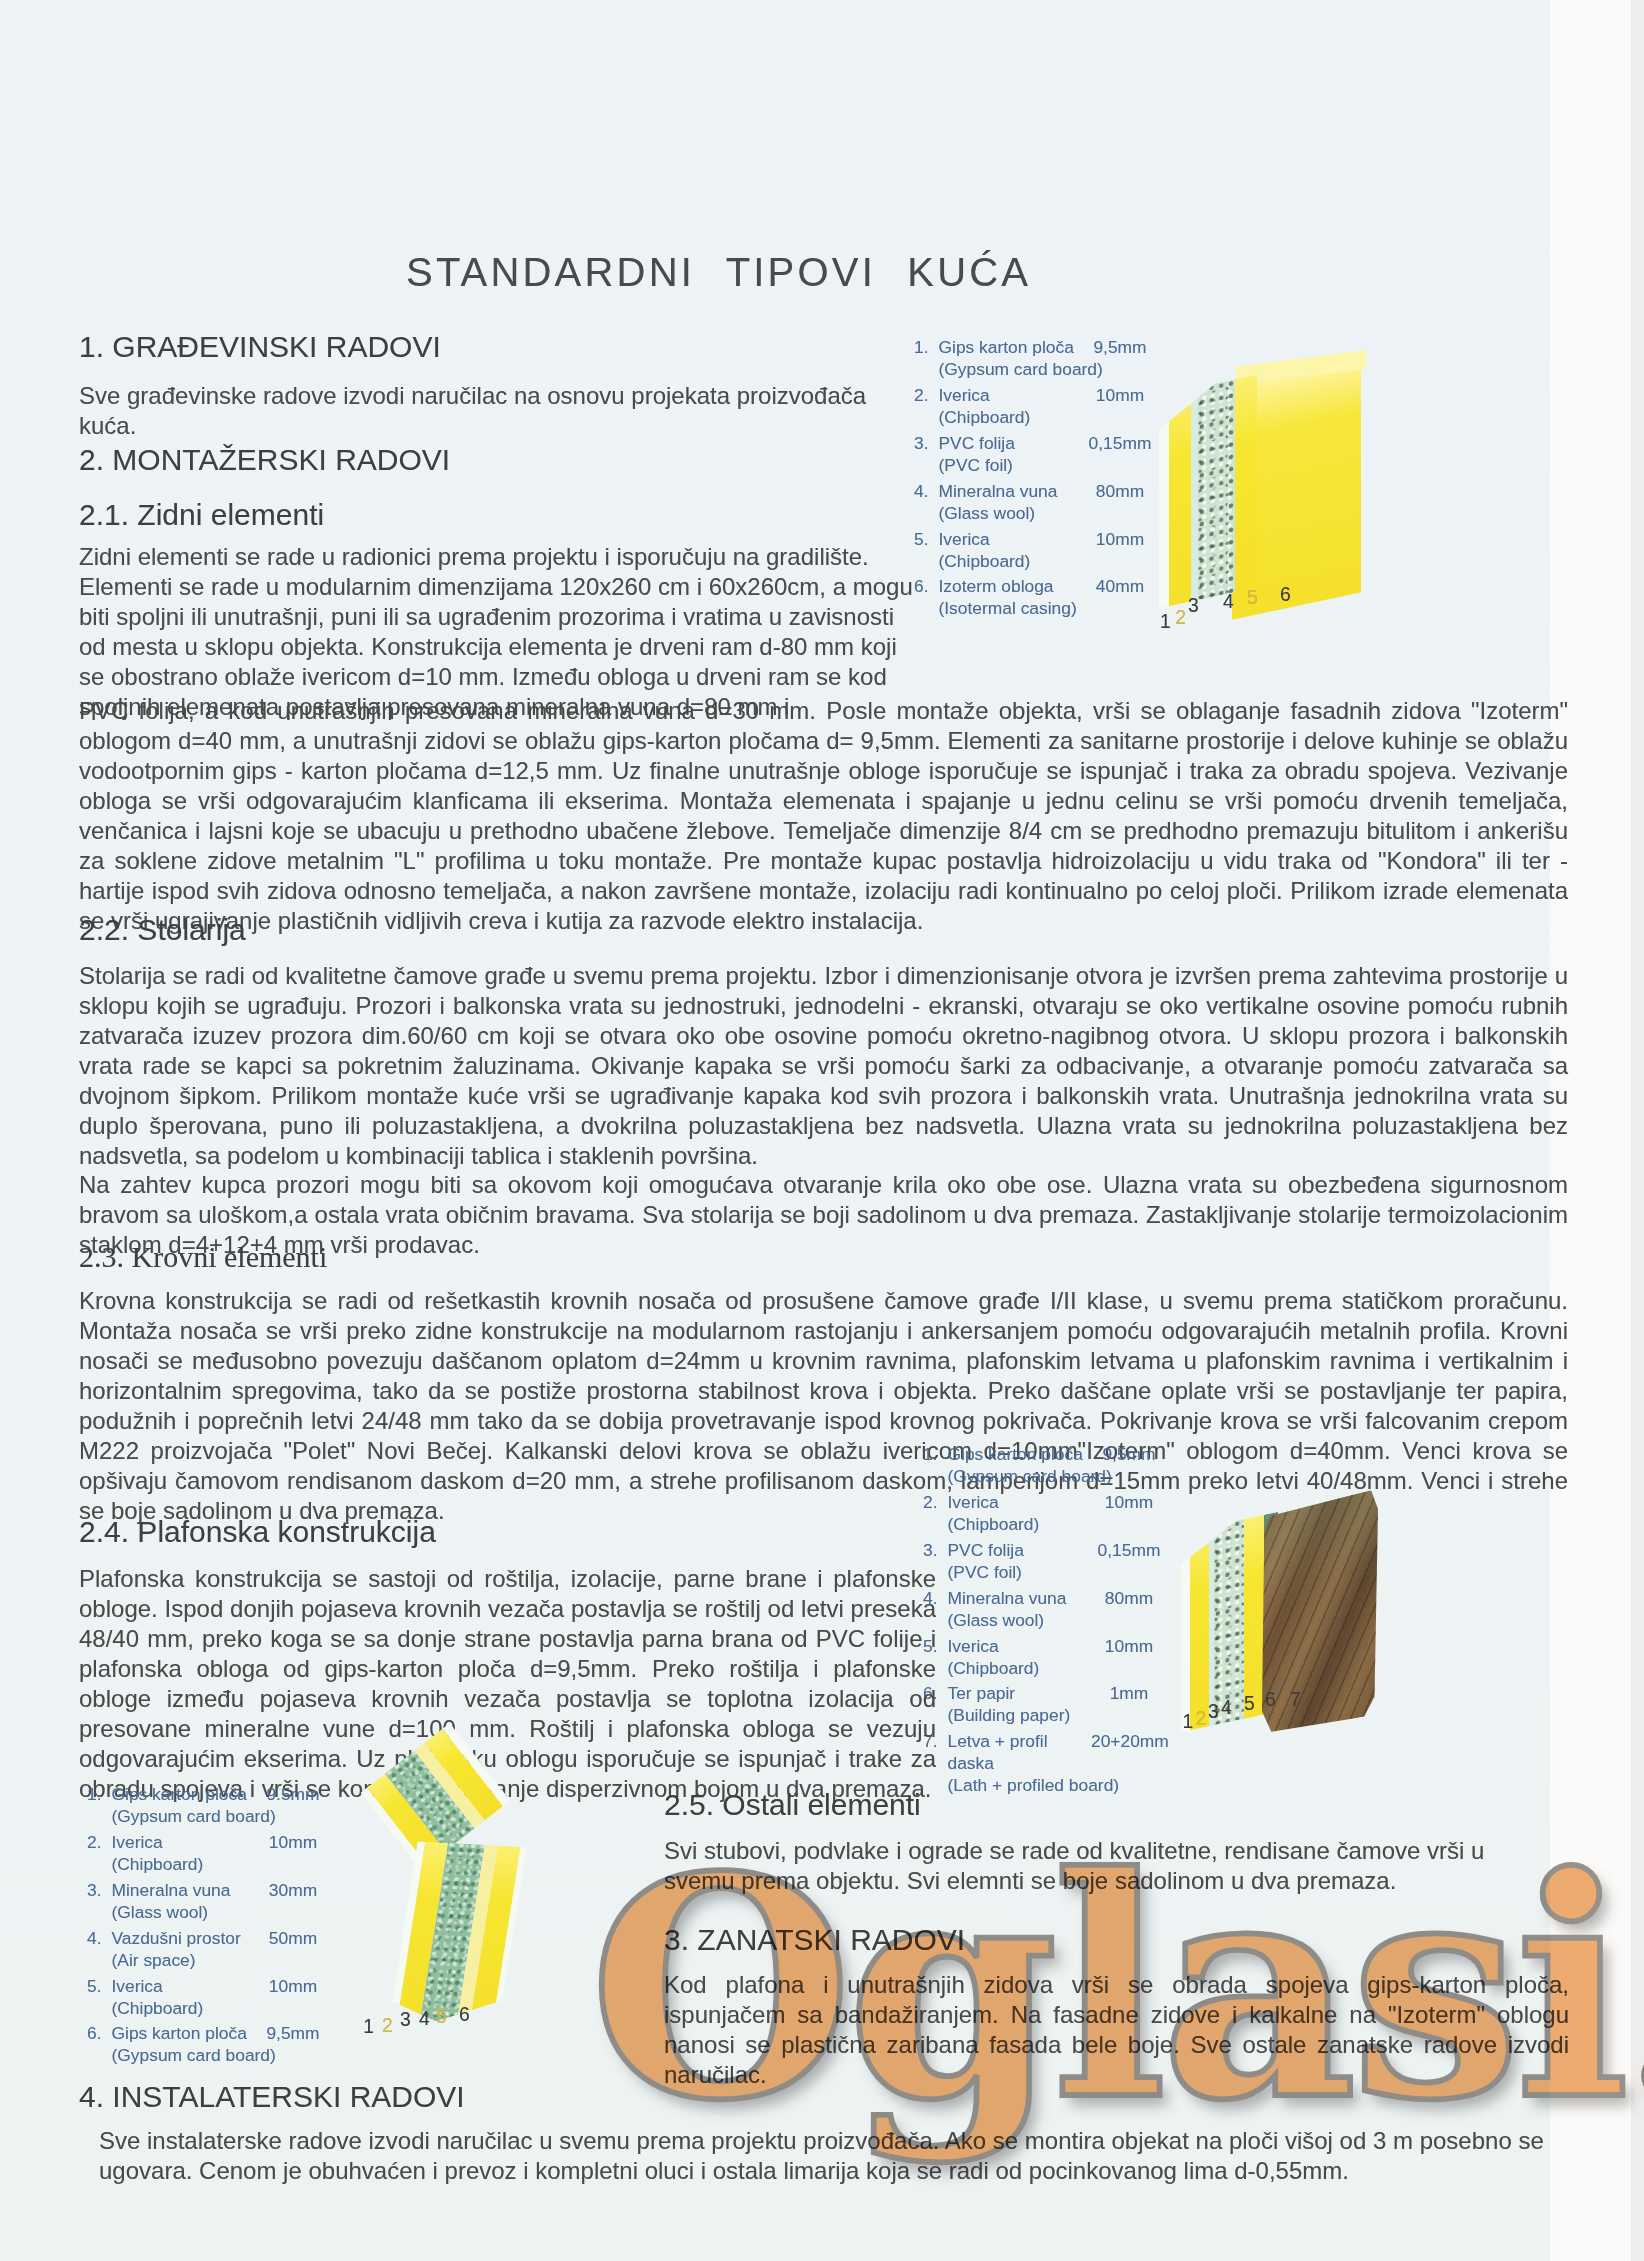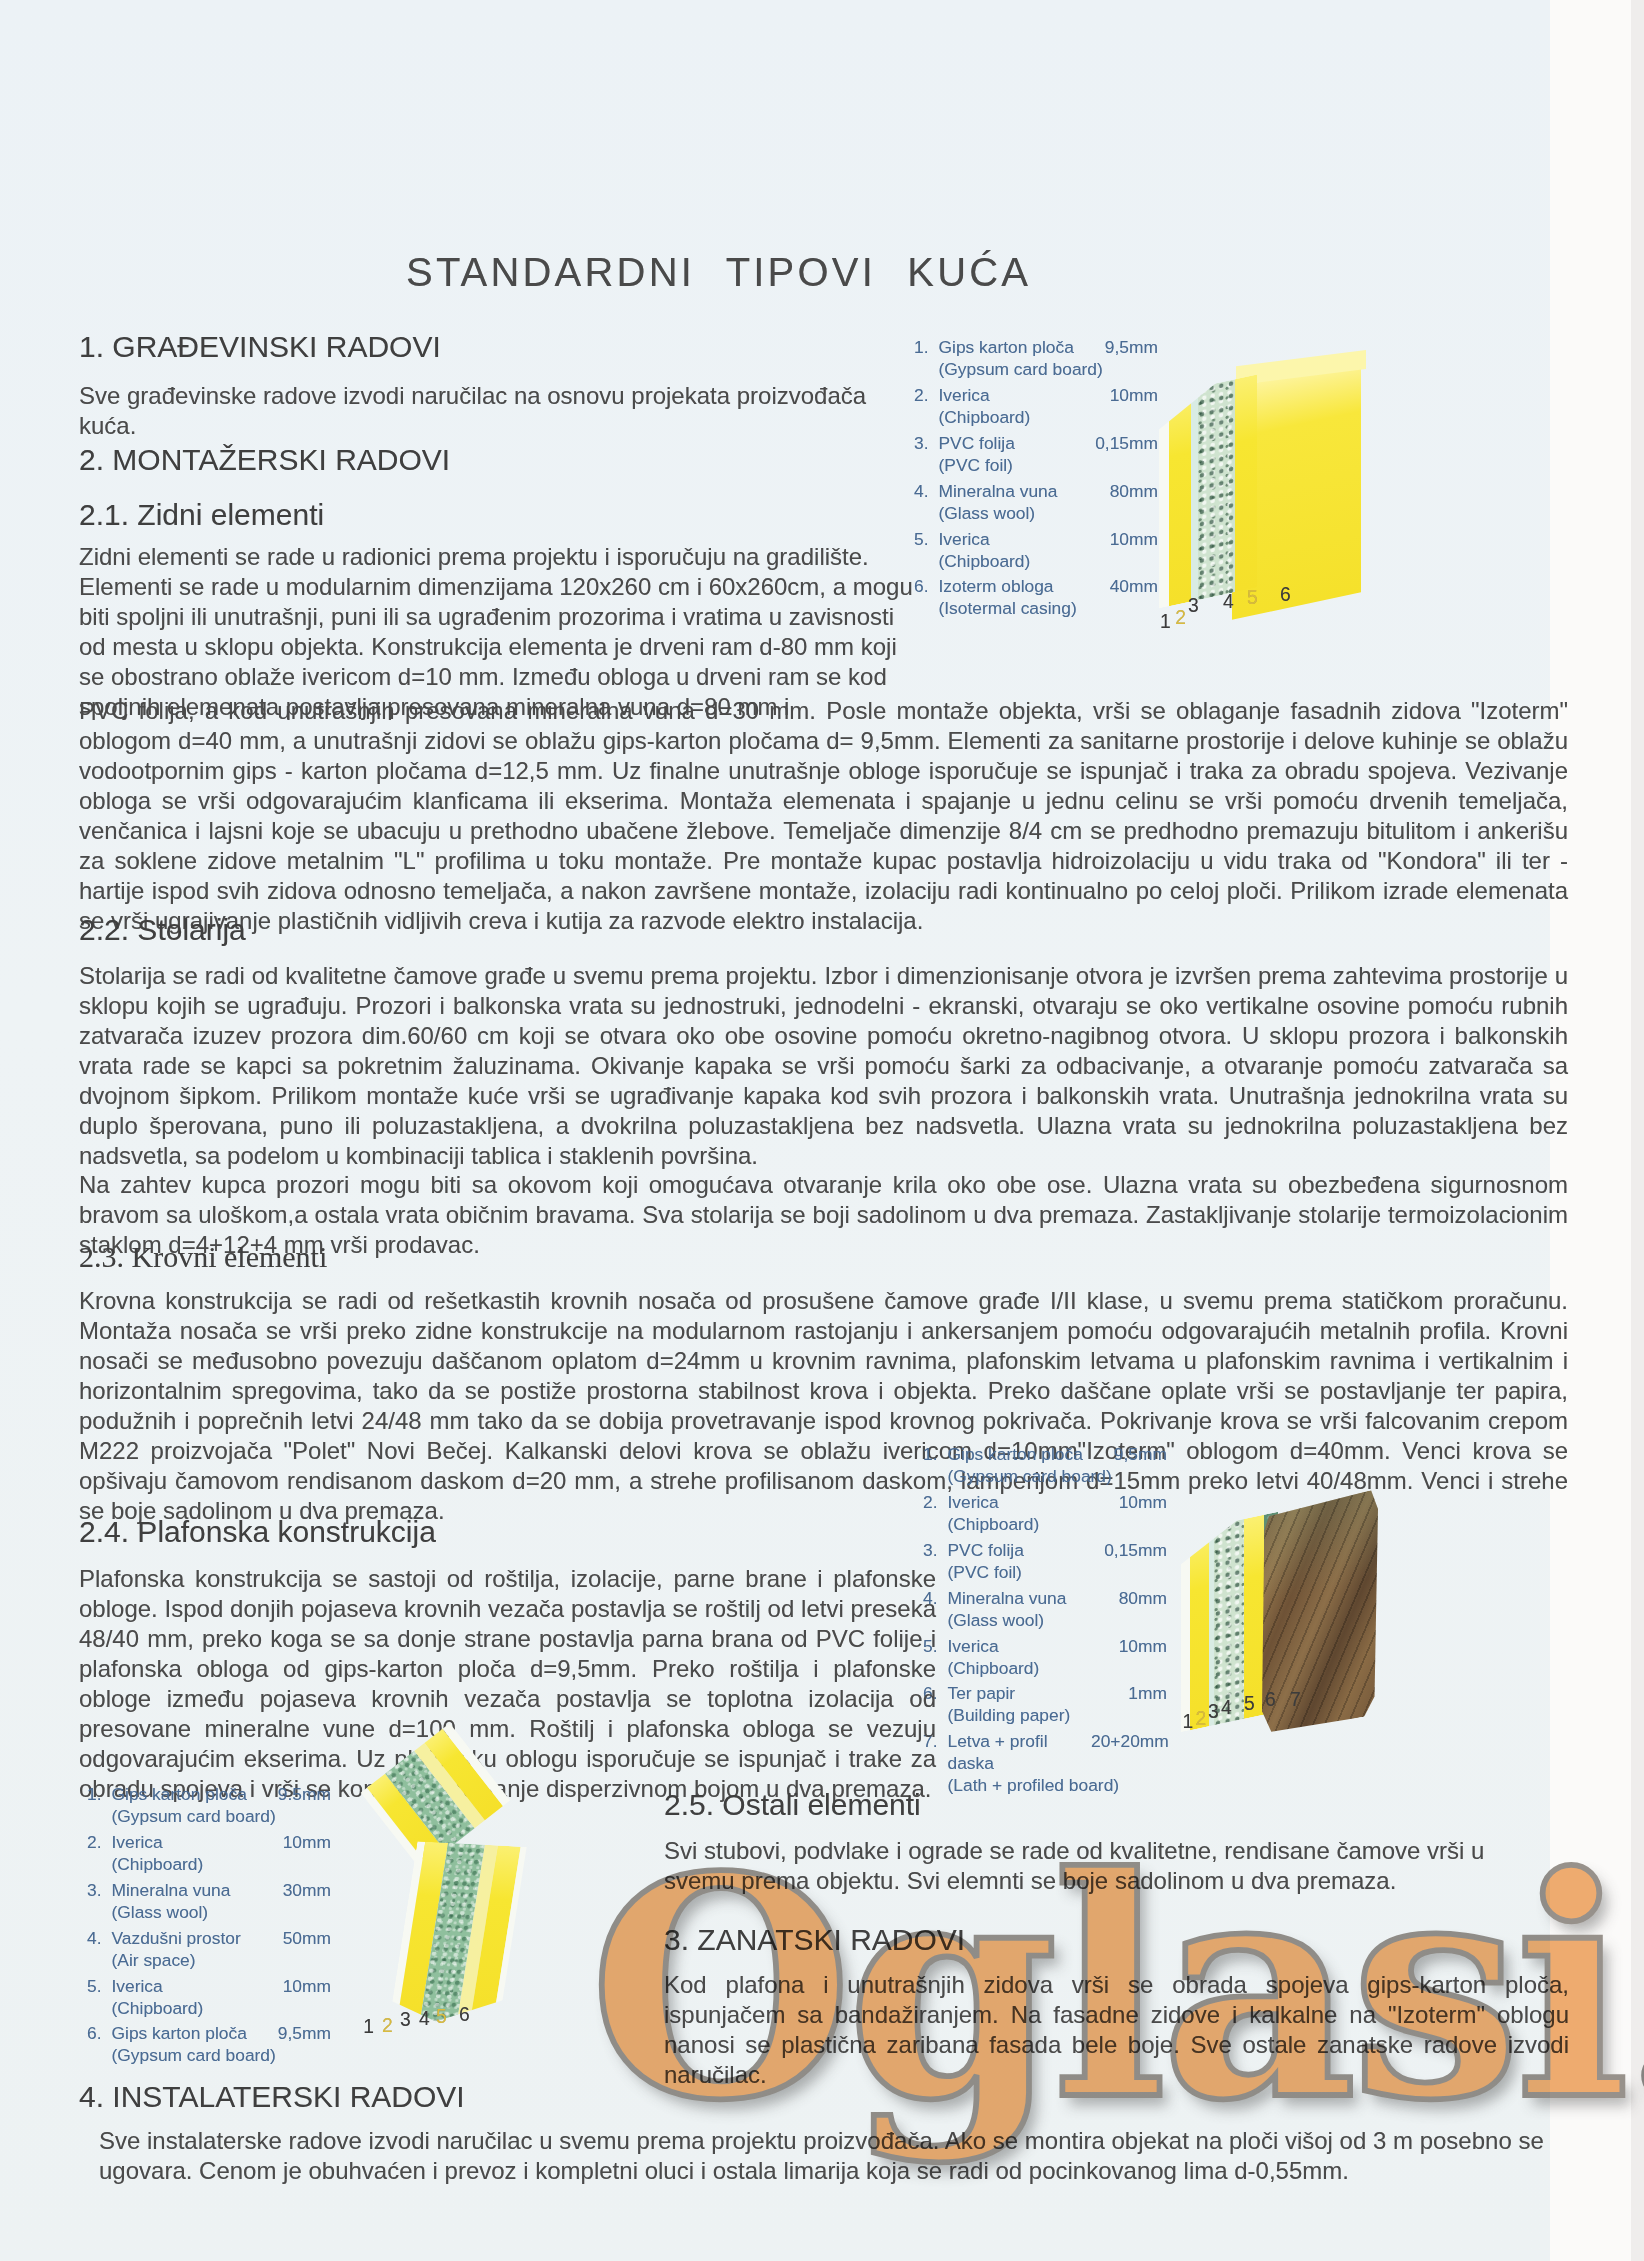--- a/index.html
+++ b/index.html
@@ -18,21 +18,21 @@
         text-shadow:0 0 0.6px rgba(80,80,80,.3);}
   .just{text-align:justify;}
 
   
   .legend{position:absolute;width:244px;font-size:17.4px;line-height:22px;color:#4a6b93;
           text-shadow:0 0 0.6px rgba(80,110,150,.35);}
   .leg-item{margin-bottom:3.9px;}
   .leg-row{display:flex;}
   .leg-num{width:24.5px;flex:none;}
   .leg-name{flex:1;}
-  .leg-mm{flex:none;width:76px;text-align:right;}
+  .leg-mm{flex:none;width:76px;text-align:center;}
   .leg-en{margin-left:24.5px;}
 
   
   .art{position:absolute;}
   .stack{position:absolute;display:flex;align-items:stretch;
          transform:skewY(-12deg);clip-path:polygon(0 16%,58% 0,100% 0,100% 100%,0 100%);}
   .strip{height:100%;}
   .c-white{background:#f7f9f3;}
   .c-yellow{background:linear-gradient(180deg,#fbf071 0%,#f7e631 30%,#f5e02a 100%);}
   .c-pale{background:#d9ece4;}

